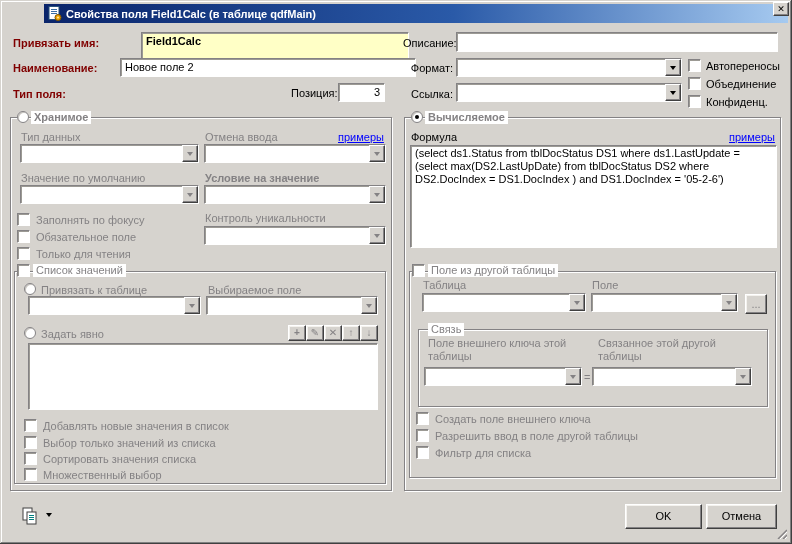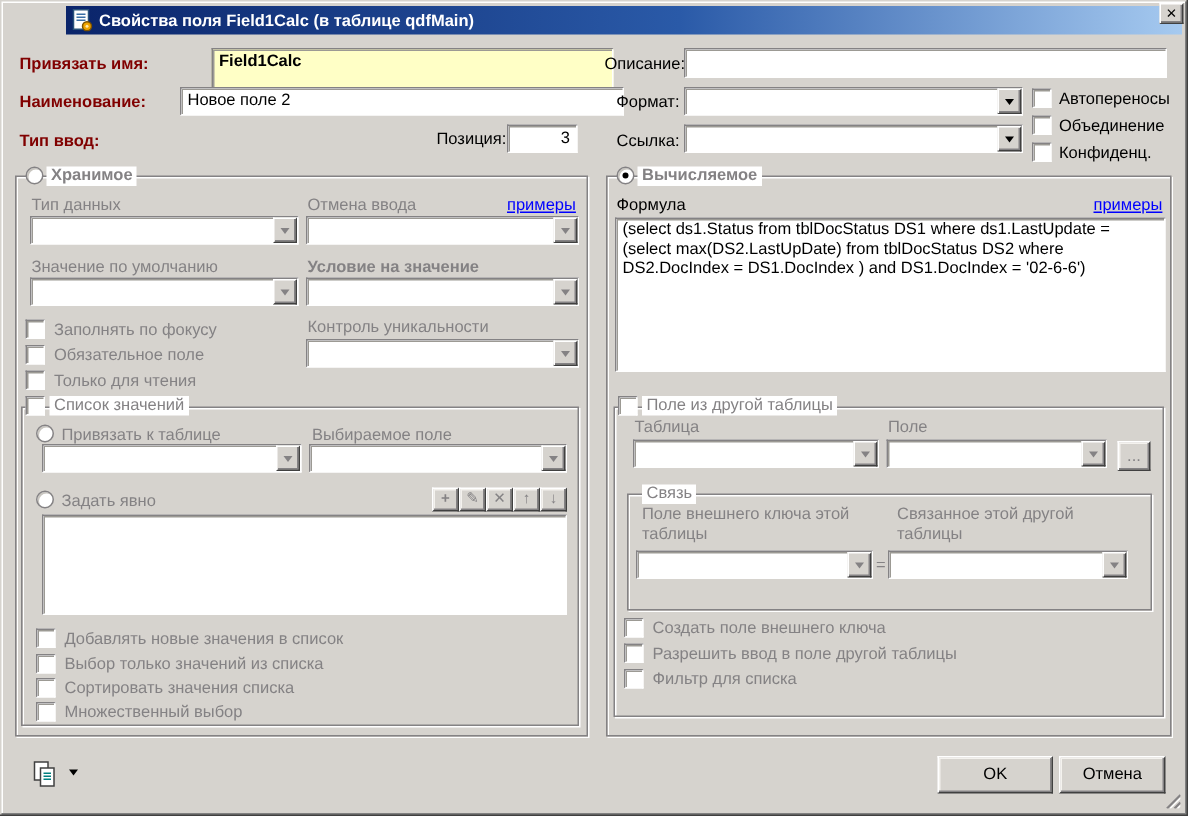--- a/index.html
+++ b/index.html
@@ -95,21 +95,21 @@
   <div class="close-btn">
     <span>✕</span>
   </div>
 
   <div class="lbl red" style="left:13px;top:37px;">Привязать имя:</div>
   <div class="sunken tb yellow" style="left:120px;top:32px;width:268px;height:32px;margin-left:21px;">Field1Calc</div>
 
   <div class="lbl red" style="left:13px;top:62px;">Наименование:</div>
   <div class="sunken tb" style="left:120px;top:58px;width:296px;height:19px;">Новое поле 2</div>
 
-  <div class="lbl red" style="left:13px;top:88px;">Тип ввод:</div>
+  <div class="lbl red" style="left:13px;top:88px;">Тип поля:</div>
   <div class="lbl" style="left:291px;top:87px;">Позиция:</div>
   <div class="sunken tb right" style="left:338px;top:83px;width:47px;height:19px;">3</div>
 
   <div class="lbl right" style="left:403px;top:37px;width:50px;">Описание:</div>
   <div class="sunken tb" style="left:456px;top:32px;width:322px;height:20px;"></div>
 
   <div class="lbl right" style="left:403px;top:62px;width:50px;">Формат:</div>
   <div class="sunken combo" style="left:456px;top:58px;width:226px;height:19px;">
     <div class="cfield tb"></div>
     <div class="cbtn">
@@ -232,21 +232,21 @@
   <div class="lbl dis" style="left:43px;top:469px;">Множественный выбор</div>
 
   <div class="groupbox" style="left:404px;top:117px;width:377px;height:374px;"></div>
   <div class="radio" style="left:411px;top:111px;">
       <span class="dot"></span>
     </div>
   <div class="legend dis bold" style="left:425px;top:111px;">Вычисляемое</div>
 
   <div class="lbl" style="left:411px;top:131px;">Формула</div>
   <div class="lbl link" style="left:729px;top:131px;">примеры</div>
-  <div class="sunken wrap2" style="left:410px;top:145px;width:367px;height:103px;padding:1px 4px;">(select ds1.Status from tblDocStatus DS1 where ds1.LastUpdate = (select max(DS2.LastUpDate) from tblDocStatus DS2 where DS2.DocIndex = DS1.DocIndex ) and DS1.DocIndex = '02-6-6')</div>
+  <div class="sunken wrap2" style="left:410px;top:145px;width:367px;height:103px;padding:1px 4px;">(select ds1.Status from tblDocStatus DS1 where ds1.LastUpdate = (select max(DS2.LastUpDate) from tblDocStatus DS2 where DS2.DocIndex = DS1.DocIndex ) and DS1.DocIndex = '05-2-6')</div>
 
   <div class="groupbox" style="left:409px;top:271px;width:367px;height:207px;"></div>
   <div class="cb" style="left:412px;top:264px;"></div>
   <div class="legend dis" style="left:428px;top:264px;">Поле из другой таблицы</div>
 
   <div class="lbl dis" style="left:423px;top:279px;">Таблица</div>
   <div class="sunken combo" style="left:422px;top:293px;width:164px;height:19px;">
     <div class="cfield"></div>
       <div class="cbtn">
         <div class="tri gray"></div>

